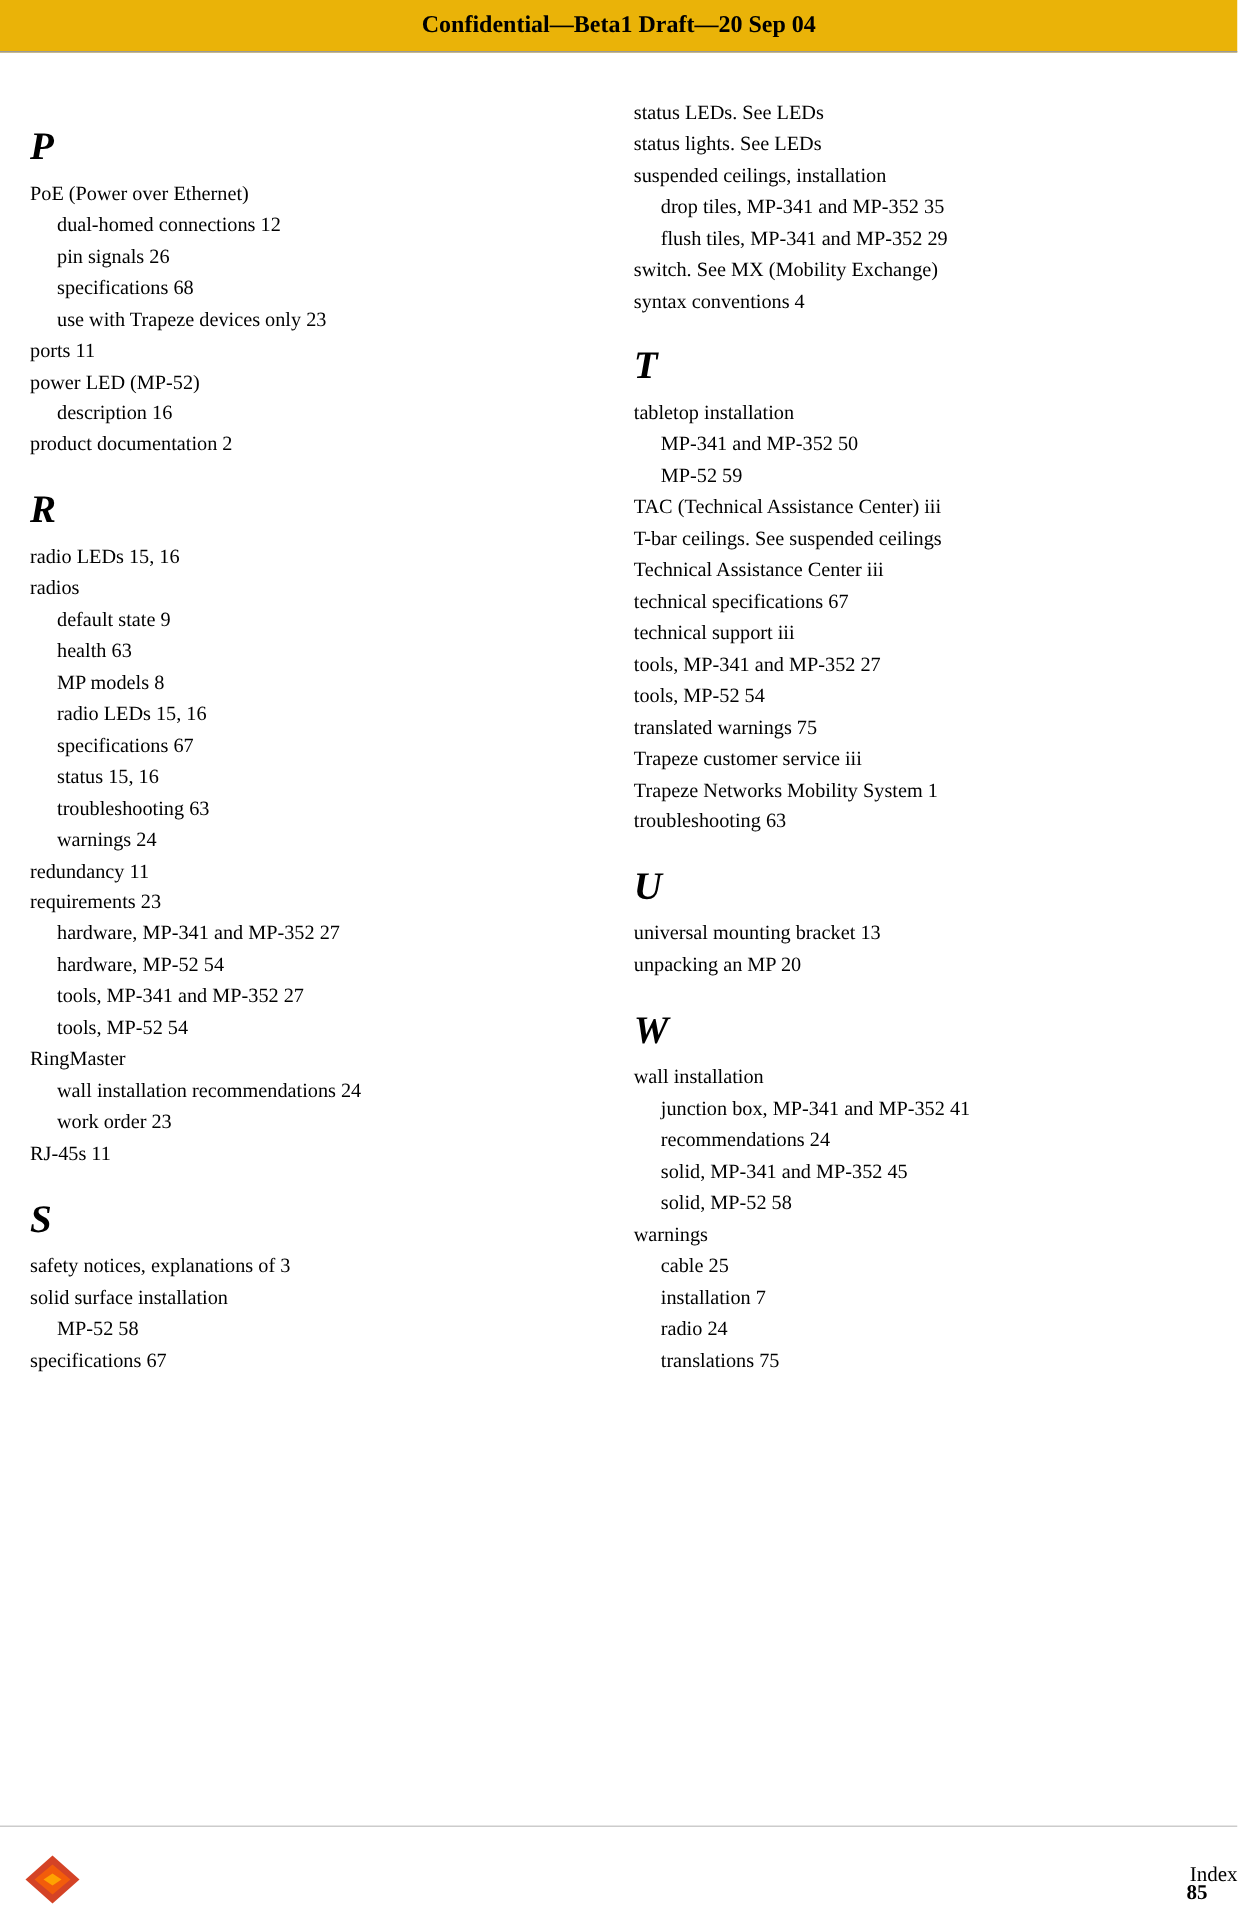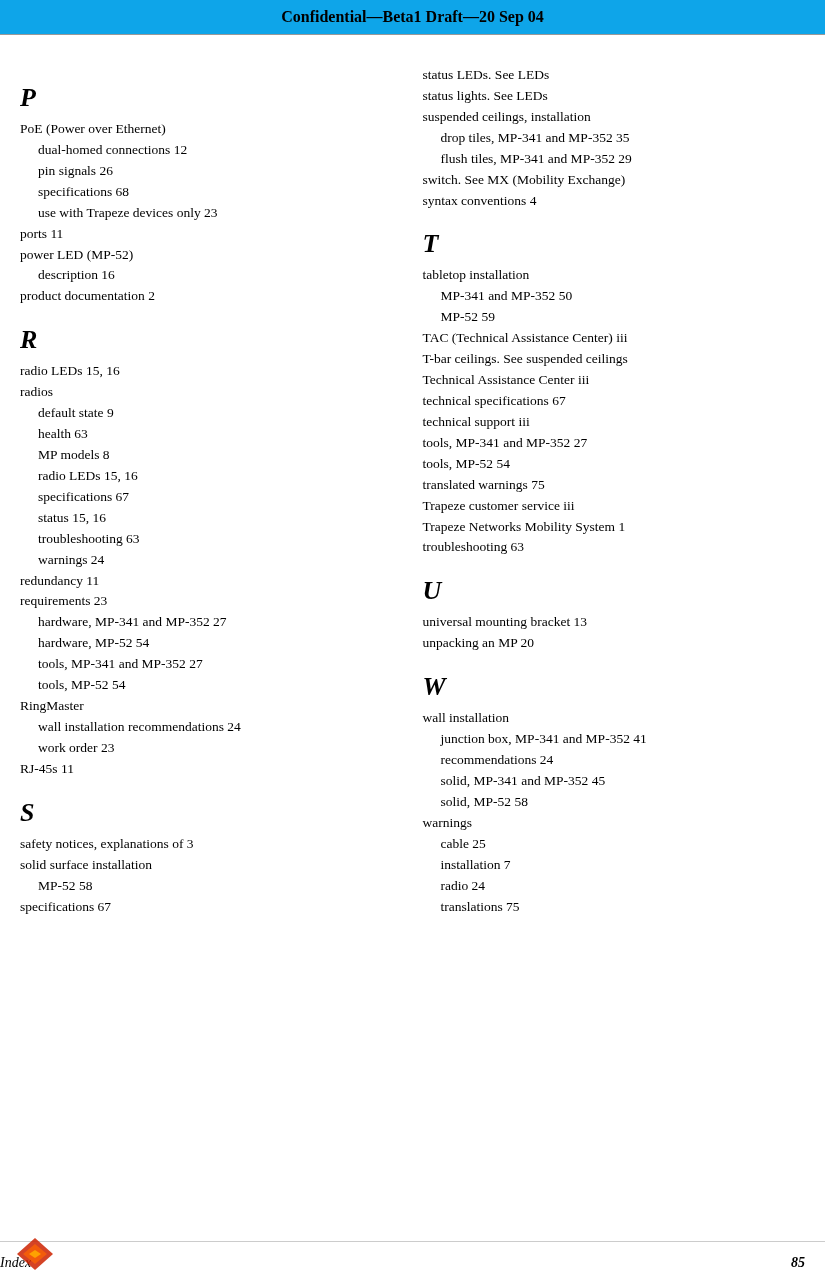--- a/index.html
+++ b/index.html
@@ -7,21 +7,21 @@
       width: 825px;
       min-height: 1283px;
       font-family: "Times New Roman", Times, serif;
       font-size: 14px;
       background: #fff;
       color: #000;
       position: relative;
     }
 
     .header-bar {
-      background: #0ea5e9;
+      background: #eab308;
       text-align: center;
       padding: 8px 0;
       font-weight: bold;
       font-size: 16px;
       border-bottom: 1px solid #999;
     }
 
     .content-area {
       display: flex;
       flex-direction: row;
@@ -63,27 +63,26 @@
 
     .section-block {
       margin-bottom: 6px;
     }
 
     .footer {
       position: absolute;
       bottom: 0;
       left: 0;
       right: 0;
-      height: 42px;
+      height: 66px;
       display: flex;
       align-items: center;
-      justify-content: flex-start;
+      justify-content: flex-end;
       border-top: 1px solid #ccc;
       background: #fff;
-      font-style: italic;
     }
 
     .footer-logo {
       position: absolute;
       left: 15px;
       bottom: 8px;
     }
 
     .footer-logo svg {
       width: 40px;

